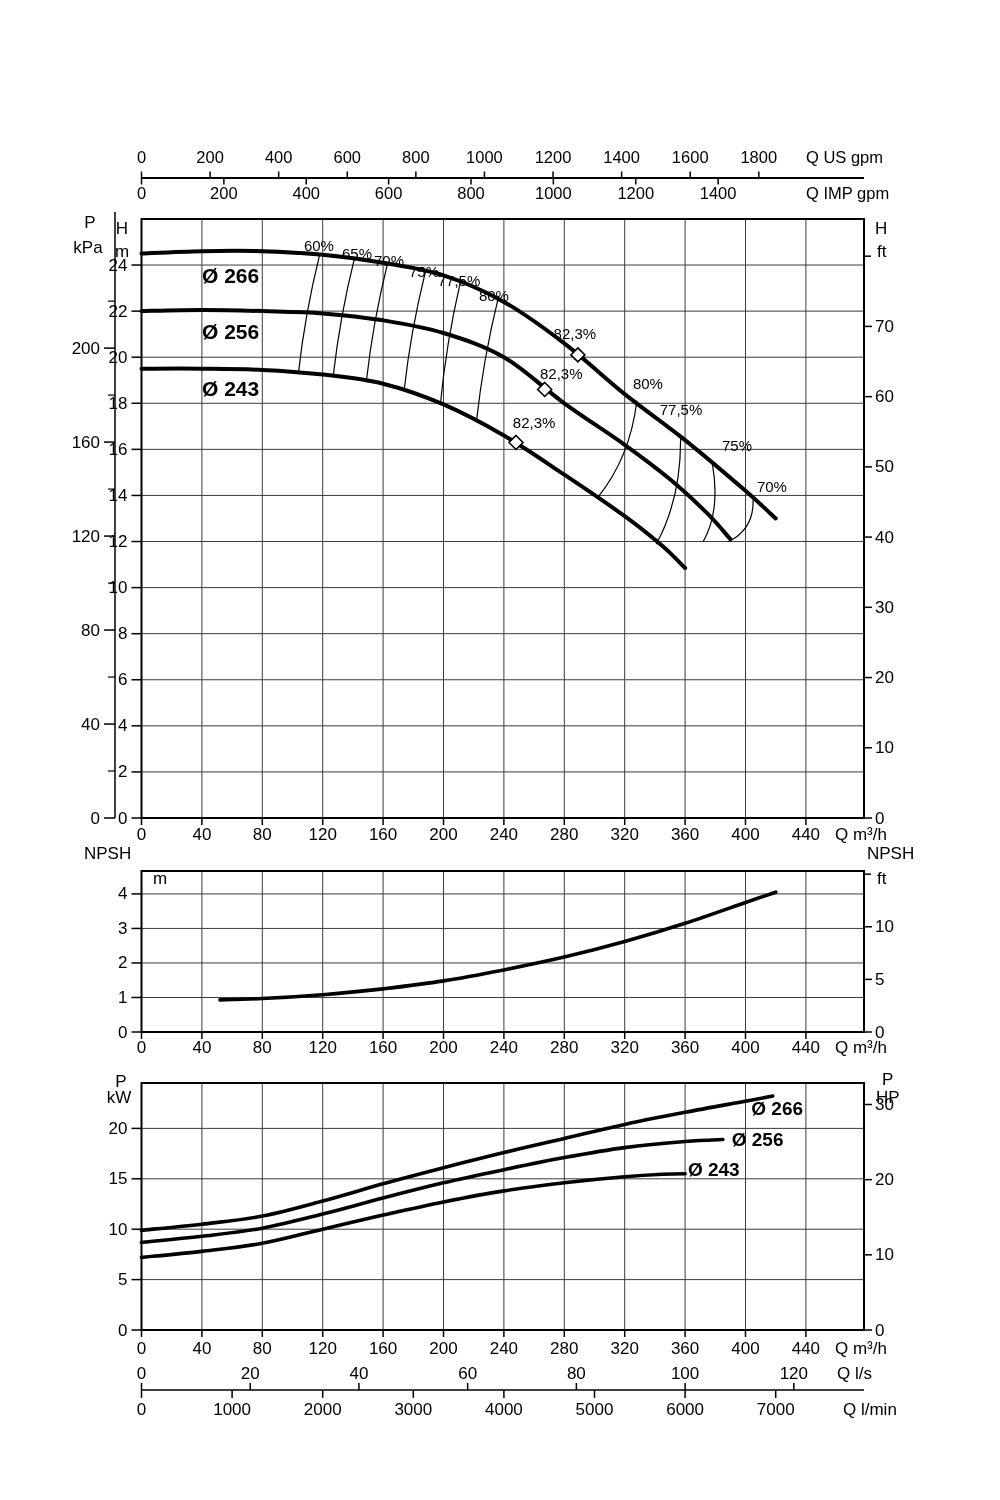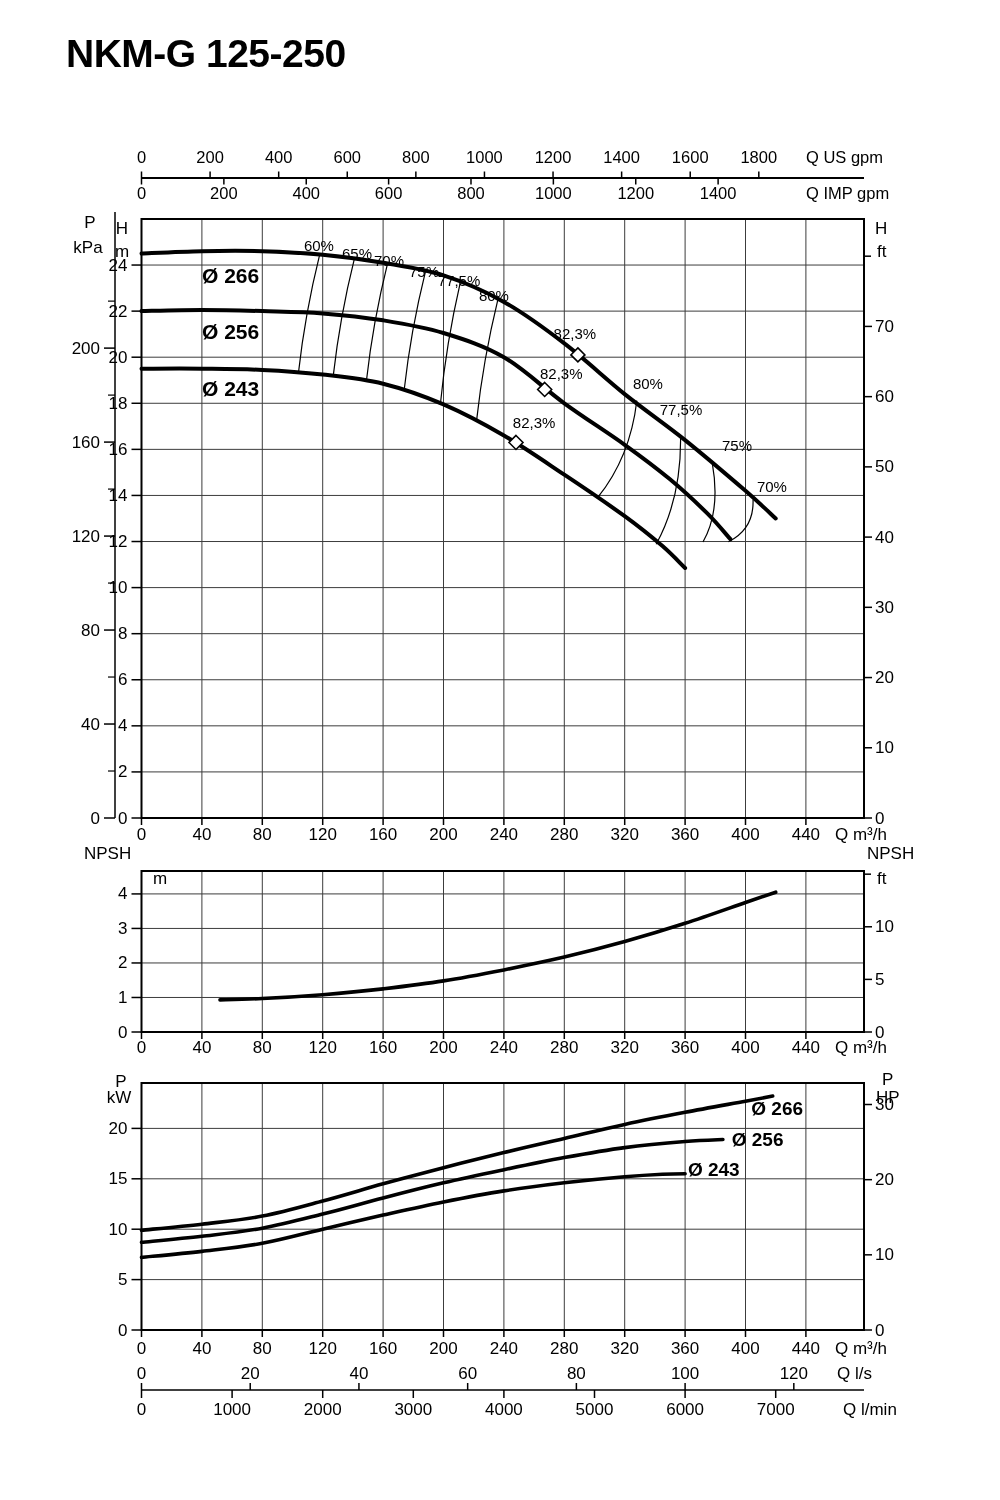--- a/index.html
+++ b/index.html
@@ -6,21 +6,20 @@
   body{width:1000px;height:1500px;position:relative;font-family:"Liberation Sans",sans-serif;color:#000;}
   .titlebar{position:absolute;left:66px;top:32px;width:840px;display:flex;justify-content:space-between;
             font-size:39px;font-weight:700;letter-spacing:-0.5px;}
   #chart-svg{position:absolute;left:0;top:0;}
   #chart-svg text{font-family:"Liberation Sans",sans-serif;fill:#000;}
 </style>
 </head>
 <body>
 
 <div class="titlebar">
-  <span>NKM-G 125-250</span>
 </div>
 
 <svg id="chart-svg" width="1000" height="1500" viewBox="0 0 1000 1500">
     <line x1="141.5" y1="178" x2="864" y2="178" stroke="#000" stroke-width="1.8"></line>
     <line x1="141.5" y1="171.5" x2="141.5" y2="178" stroke="#000" stroke-width="1.5"></line>
     <text x="141.5" y="157" font-size="16.5" text-anchor="middle" dominant-baseline="central">0</text>
     <line x1="210.09024" y1="171.5" x2="210.09024" y2="178" stroke="#000" stroke-width="1.5"></line>
     <text x="210.09024" y="157" font-size="16.5" text-anchor="middle" dominant-baseline="central">200</text>
     <line x1="278.68048" y1="171.5" x2="278.68048" y2="178" stroke="#000" stroke-width="1.5"></line>
     <text x="278.68048" y="157" font-size="16.5" text-anchor="middle" dominant-baseline="central">400</text>

